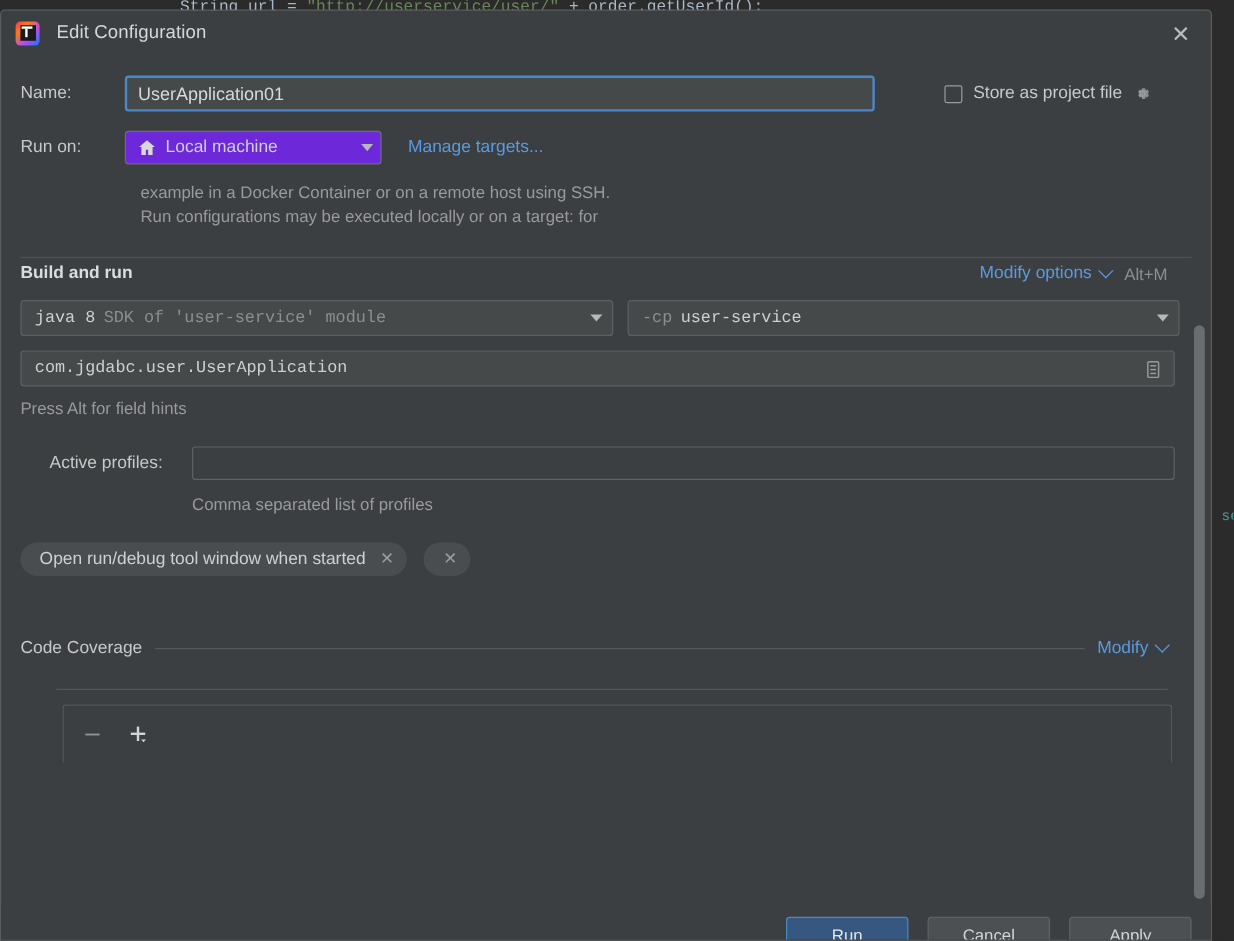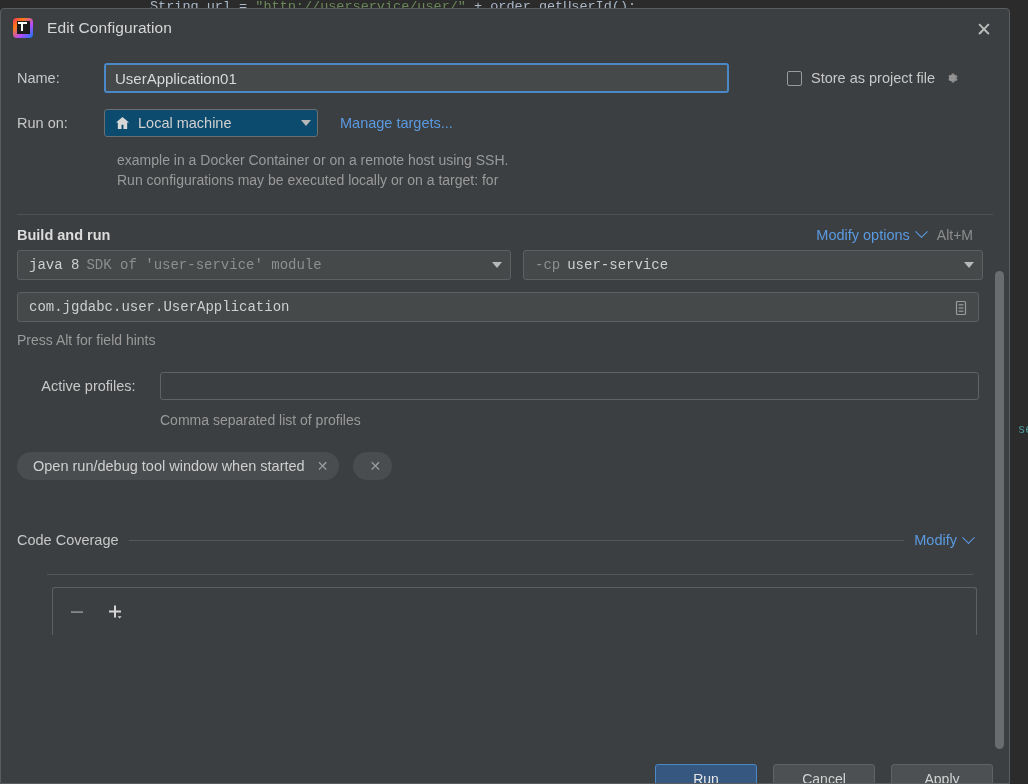--- a/index.html
+++ b/index.html
@@ -181,21 +181,21 @@
 
   
   #runon-row {
     margin-top: 16px;
     height: 28px;
   }
   #runon-label { width: 87px; }
   #target-combo {
     width: 214px;
     height: 28px;
-    background: #0c4a6e;
+    background: #6d28d9;
     border: 1px solid #6b6f71;
     border-radius: 3px;
     display: flex;
     align-items: center;
     padding: 0 6px 0 10px;
     cursor: pointer;
   }
   .home-icon { width: 15px; height: 14px; flex: 0 0 auto; }
   #target-text {
     font-size: 14.5px;
@@ -224,21 +224,21 @@
     color: #9a9a9a;
     line-height: 20px;
     max-width: 560px;
   }
 
   
   #buildrun-header {
     margin-top: 24px;
     height: 22px;
     display: flex;
-    align-items: center;
+    align-items: flex-end;
     border-top: 1px solid #4e5254;
     padding-top: 18px;
     position: relative;
   }
   #buildrun-title {
     font-size: 14.5px;
     font-weight: bold;
     color: #dcdcdc;
   }
   #modify-options-wrap {

